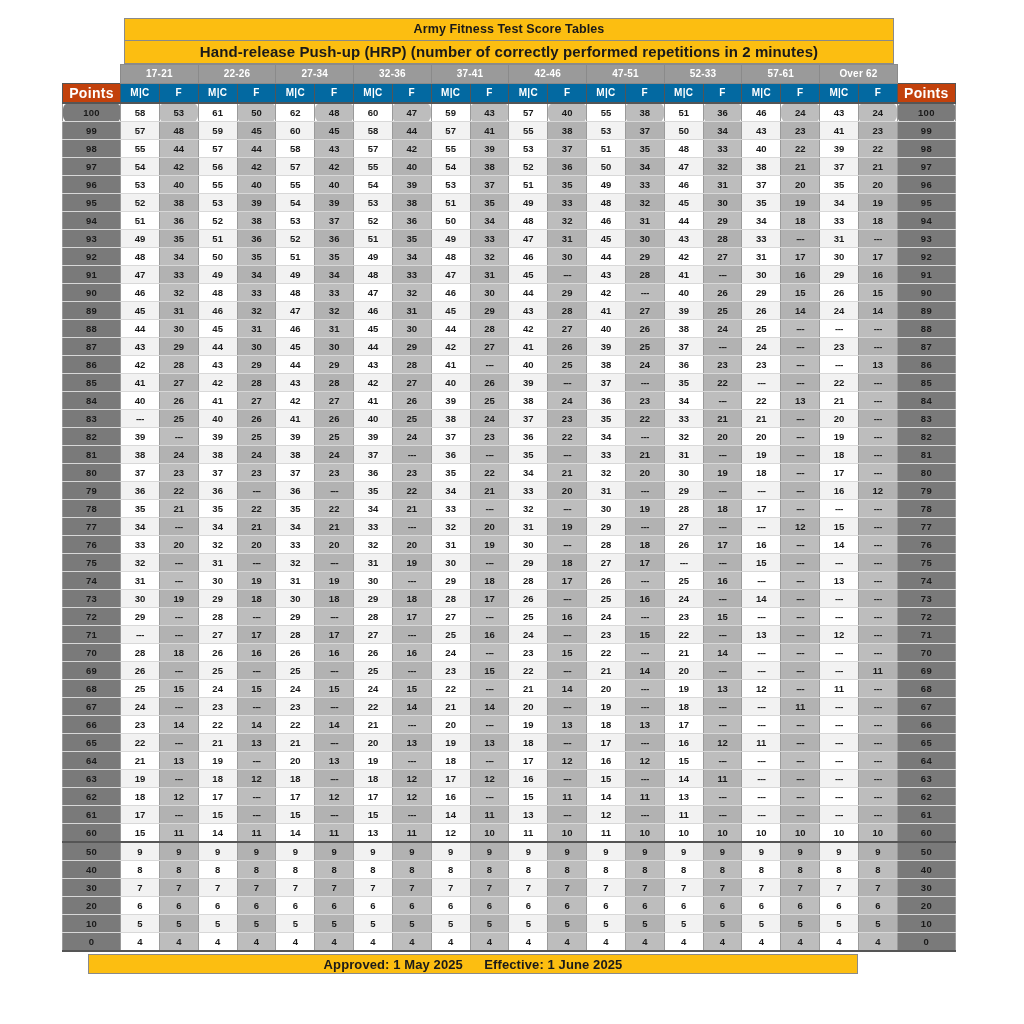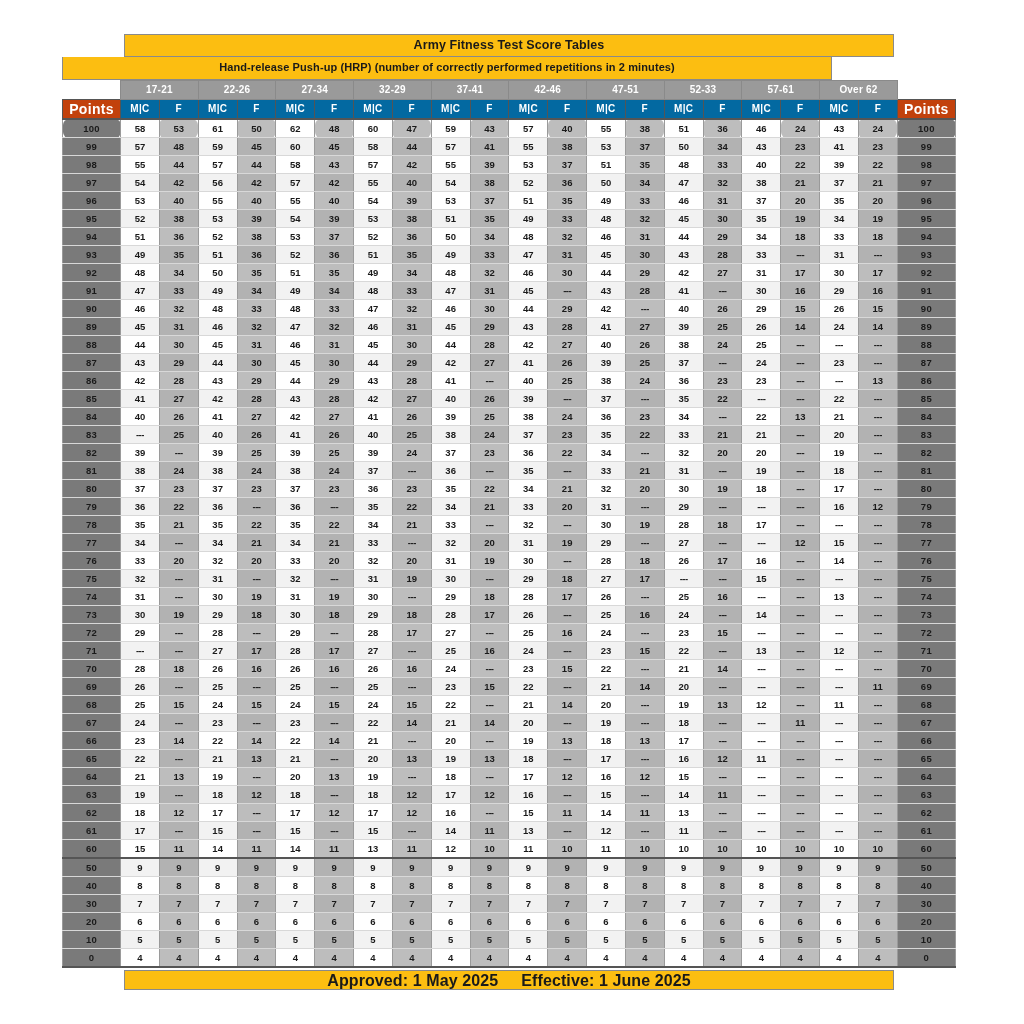--- a/index.html
+++ b/index.html
@@ -11,53 +11,54 @@
     font-family: "Liberation Sans", sans-serif;
   }
   #root {
     position: relative;
     width: 1024px; height: 1024px;
     background: #ffffff;
     overflow: hidden;
   }
   .sheet {
     position: absolute;
-    left: 62px; top: 34px;
+    left: 62px; top: 18px;
     width: 708px;
   }
   
   .banner {
     background: #fcbe11;
     border: 1px solid #8a8a8a;
     text-align: center;
     color: #1a1a1a;
     font-weight: bold;
     letter-spacing: .1px;
   }
   .banner.title {
     margin-left: 62px;
     margin-right: 0px;
     width: 770px;
     height: 23px;
     line-height: 21px;
     font-size: 12.5px;
   }
   .banner.subtitle {
+    margin-left: 62px;
     width: 770px;
     height: 23px;
     line-height: 21px;
-    font-size: 11px;
+    font-size: 15px;
     border-top: none;
   }
   .banner.footer {
-    margin-left: 62px;
+    margin-left: 26px;
     width: 770px;
     height: 20px;
     line-height: 19px;
-    font-size: 16px;
+    font-size: 13px;
     margin-top: 2px;
   }
   .footer-inner { display: inline-block; }
   .footer-gap { display: inline-block; width: 14px; }
 
   
   table.afs {
     border-collapse: collapse;
     width: 894px;
     table-layout: fixed;
@@ -164,21 +165,21 @@
           <col class="datacol">
           <col class="datacol">
           <col class="pointcol">
         </colgroup>
       <thead>
         <tr class="agegroup" id="age-row">
             <th class="blank"></th>
             <th colspan="2" class="grpstart grpend">17-21</th>
             <th colspan="2" class="grpstart grpend">22-26</th>
             <th colspan="2" class="grpstart grpend">27-34</th>
-            <th colspan="2" class="grpstart grpend">32-29</th>
+            <th colspan="2" class="grpstart grpend">32-36</th>
             <th colspan="2" class="grpstart grpend">37-41</th>
             <th colspan="2" class="grpstart grpend">42-46</th>
             <th colspan="2" class="grpstart grpend">47-51</th>
             <th colspan="2" class="grpstart grpend">52-33</th>
             <th colspan="2" class="grpstart grpend">57-61</th>
             <th colspan="2" class="grpstart grpend">Over 62</th>
             <th class="blank"></th>
           </tr>
         <tr class="subhead" id="sub-row">
             <th class="pts">Points</th>

